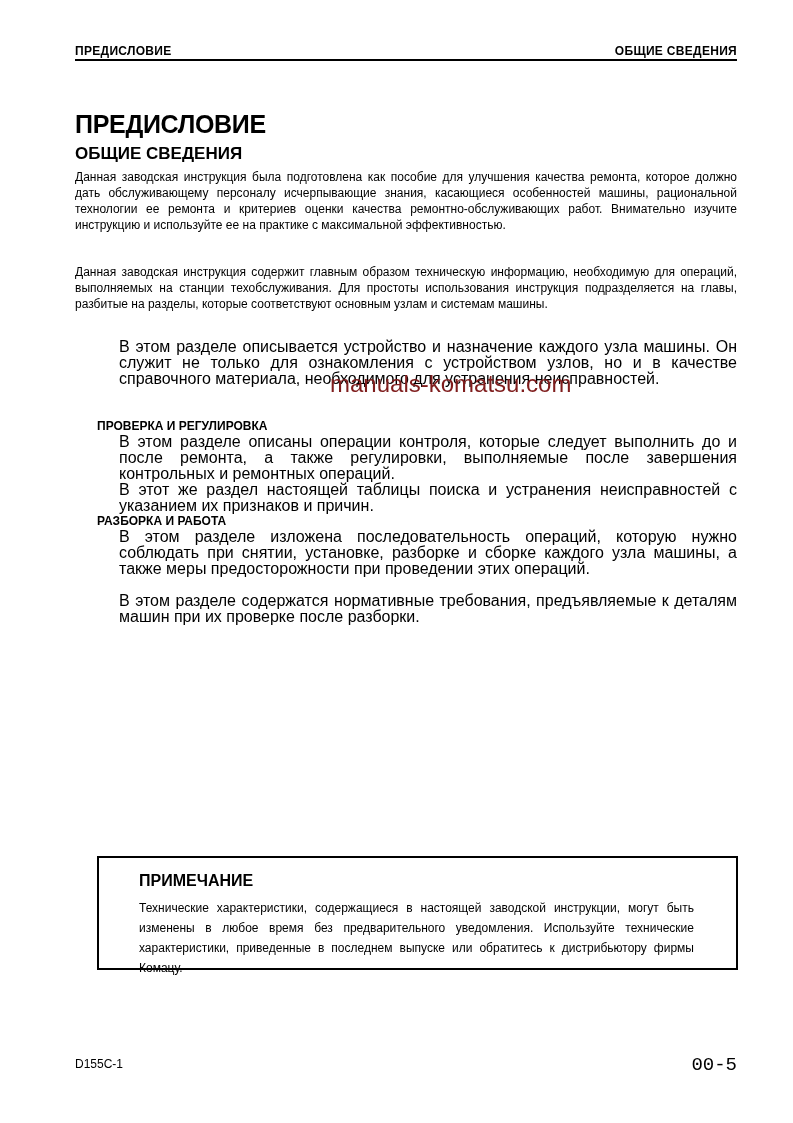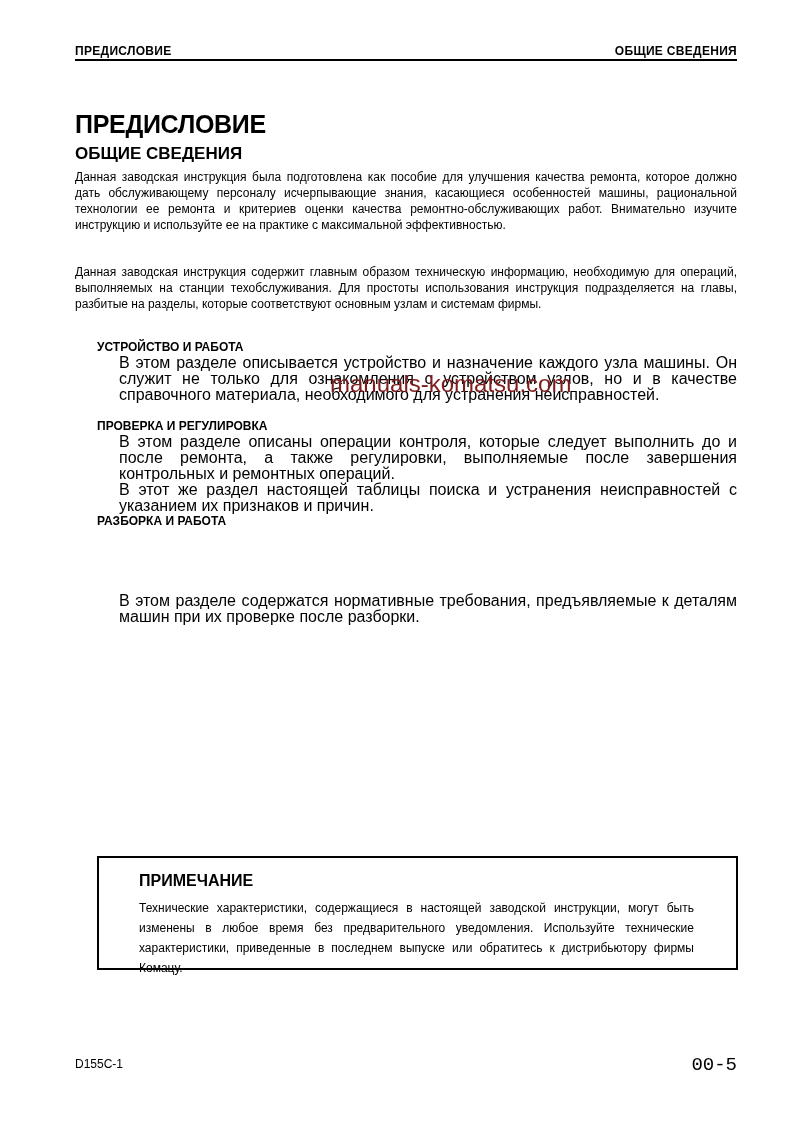--- a/index.html
+++ b/index.html
@@ -85,35 +85,35 @@
 
 <div class="header">
   <span class="left">ПРЕДИСЛОВИЕ</span>
   <span class="right">ОБЩИЕ СВЕДЕНИЯ</span>
 </div>
 
 <div class="title">ПРЕДИСЛОВИЕ</div>
 <div class="subtitle">ОБЩИЕ СВЕДЕНИЯ</div>
 
 <div class="para p1">Данная заводская инструкция была подготовлена как пособие для улучшения качества ремонта, которое должно дать обслуживающему персоналу исчерпывающие знания, касающиеся особенностей машины, рациональной технологии ее ремонта и критериев оценки качества ремонтно-обслуживающих работ. Внимательно изучите инструкцию и используйте ее на практике с максимальной эффективностью.</div>
-<div class="para p2">Данная заводская инструкция содержит главным образом техническую информацию, необходимую для операций, выполняемых на станции техобслуживания. Для простоты использования инструкция подразделяется на главы, разбитые на разделы, которые соответствуют основным узлам и системам фирмы.</div>
+<div class="para p2">Данная заводская инструкция содержит главным образом техническую информацию, необходимую для операций, выполняемых на станции техобслуживания. Для простоты использования инструкция подразделяется на главы, разбитые на разделы, которые соответствуют основным узлам и системам машины.</div>
 
 <div class="section s1">
-  <div class="sec-title">УСТРОЙСТВО И РАБОТА</div>
   <div class="sec-body">В этом разделе описывается устройство и назначение каждого узла машины. Он служит не только для ознакомления с устройством узлов, но и в качестве справочного материала, необходимого для устранения неисправностей.</div>
 </div>
 
 <div class="section s2">
   <div class="sec-title">ПРОВЕРКА И РЕГУЛИРОВКА</div>
   <div class="sec-body">В этом разделе описаны операции контроля, которые следует выполнить до и после ремонта, а также регулировки, выполняемые после завершения контрольных и ремонтных операций.</div>
   <div class="sec-body">В этот же раздел настоящей таблицы поиска и устранения неисправностей с указанием их признаков и причин.</div>
 </div>
 
 <div class="section s3">
   <div class="sec-title">РАЗБОРКА И РАБОТА</div>
+  <div class="sec-body">В этом разделе изложена последовательность операций, которую нужно соблюдать при снятии, установке, разборке и сборке каждого узла машины, а также меры предосторожности при проведении этих операций.</div>
 </div>
 
 <div class="section s4">
   <div class="sec-body">В этом разделе содержатся нормативные требования, предъявляемые к деталям машин при их проверке после разборки.</div>
 </div>
 
 <div class="watermark">manuals-komatsu.com</div>
 
 <div class="note-box">
   <div class="note-title">ПРИМЕЧАНИЕ</div>

